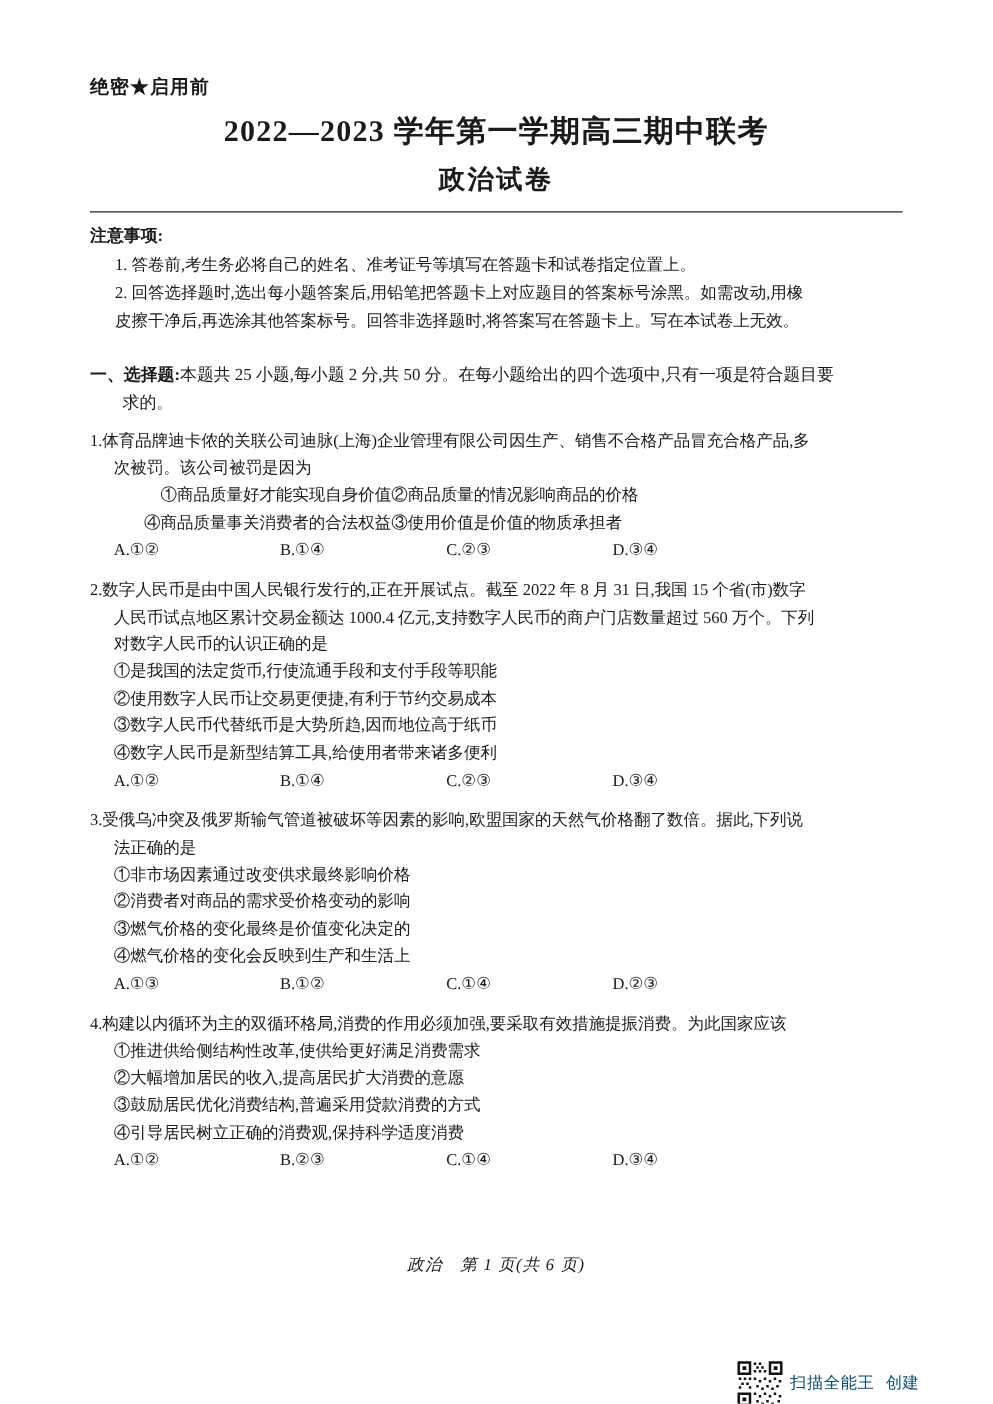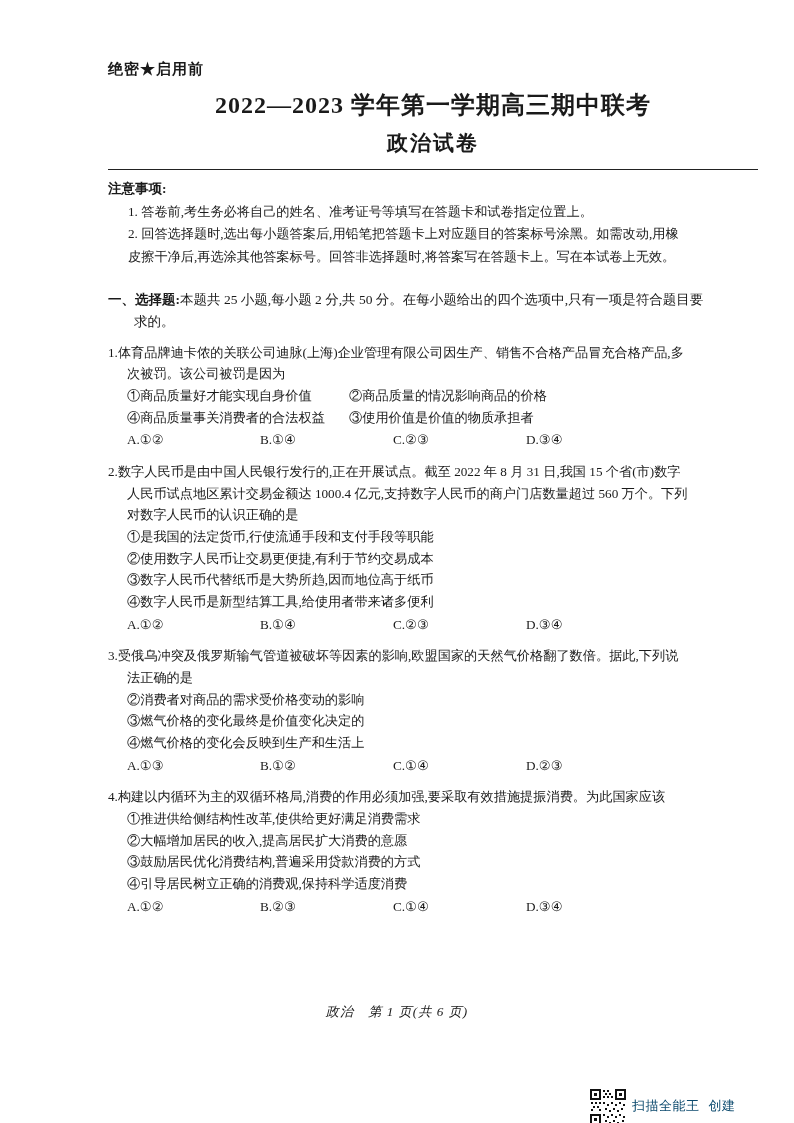--- a/index.html
+++ b/index.html
@@ -19,21 +19,20 @@
     left: 0; top: 0;
     width: 794px;
     height: 1123px;
     overflow: hidden;
   }
   .content {
     position: absolute;
     left: 72px;
     top: 60px;
     width: 650px;
-    margin-left: 36px;
   }
   .secret {
     font-size: 15px;
     font-weight: bold;
     letter-spacing: 1px;
     margin-bottom: 6px;
   }
   .title-main {
     text-align: center;
     font-size: 24px;
@@ -90,21 +89,21 @@
     padding-left: 19px;
     font-size: 13.2px;
     line-height: 1.64;
   }
   .opt-pair {
     display: flex;
     padding-left: 19px;
     font-size: 13.2px;
     line-height: 1.64;
   }
-  .opt-pair > span:first-child { width: 222px; flex: 0 0 222px; }
+  .opt-pair > span:first-child { width: 222px; flex: 0 0 222px; text-align: right; }
   .answers {
     display: flex;
     padding-left: 19px;
     font-size: 13.2px;
     line-height: 1.8;
   }
   .answers > span {
     flex: 0 0 133px;
   }
   .footer {
@@ -201,20 +200,21 @@
         <span>C.②③</span>
         <span>D.③④</span>
       </div>
     </div>
 
     <div class="q">
       <div class="q-stem">
         <span class="q-num">3.</span><span>受俄乌冲突及俄罗斯输气管道被破坏等因素的影响,欧盟国家的天然气价格翻了数倍。据此,下列说</span>
       </div>
       <div class="opt">法正确的是</div>
+      <div class="opt">①非市场因素通过改变供求最终影响价格</div>
       <div class="opt">②消费者对商品的需求受价格变动的影响</div>
       <div class="opt">③燃气价格的变化最终是价值变化决定的</div>
       <div class="opt">④燃气价格的变化会反映到生产和生活上</div>
       <div class="answers">
         <span>A.①③</span>
         <span>B.①②</span>
         <span>C.①④</span>
         <span>D.②③</span>
       </div>
     </div>

